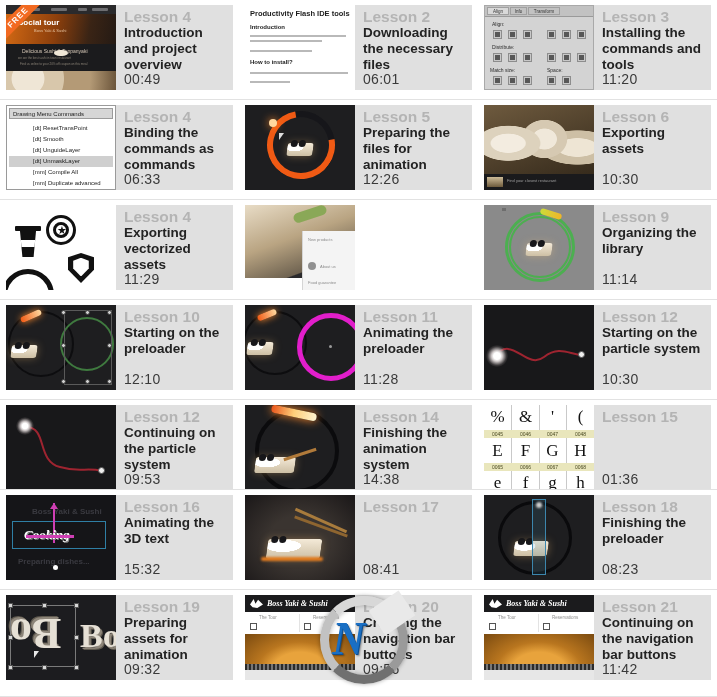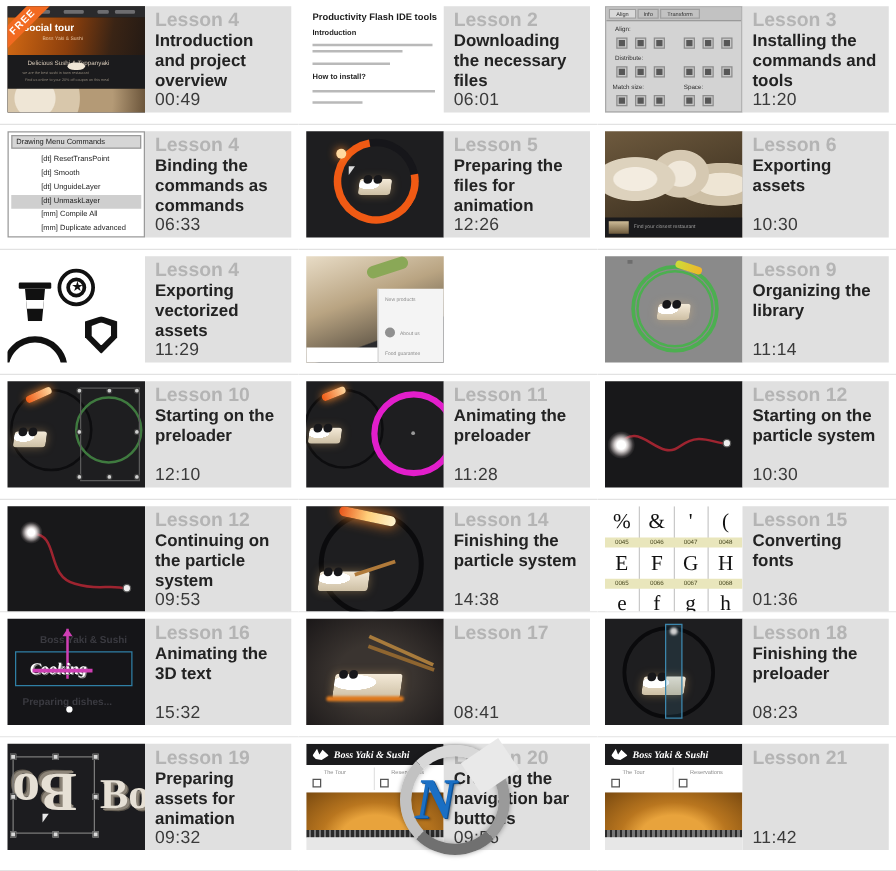--- a/index.html
+++ b/index.html
@@ -501,21 +501,21 @@
     <div class="thumb dark">
       <div class="ring" style="left:10px;top:4px;width:84px;height:84px;border:4px solid #0b0b0d;"></div>
       <div style="position:absolute;left:26px;top:4px;width:46px;height:8px;
            background:linear-gradient(90deg,#e8541a,#ffcf7a,#fff3cf);border-radius:5px;transform:rotate(12deg);
            box-shadow:0 0 10px #ff8a2a;"></div>
       <div class="sushi" style="left:10px;top:52px;width:40px;height:16px;"></div>
       <div style="position:absolute;left:38px;top:48px;width:34px;height:3px;background:#b07a3a;transform:rotate(-18deg);"></div>
     </div>
     <div class="meta">
       <div class="lesson-num">Lesson 14</div>
-      <div class="lesson-title">Finishing the particle system</div>
+      <div class="lesson-title">Finishing the animation system</div>
       <div class="duration">14:38</div>
     </div>
   </div>
 
   <div class="cell">
     <div class="thumb t15">
       <div class="v" style="left:27px"></div>
         <div class="v" style="left:55px"></div>
         <div class="v" style="left:82px"></div>
       <div class="g" style="left:0;top:2px">%</div>
@@ -536,21 +536,20 @@
       <div class="c" style="left:28px;top:59px">0066</div>
       <div class="c" style="left:55px;top:59px">0067</div>
       <div class="c" style="left:83px;top:59px">0068</div>
       <div class="g" style="left:0;top:68px">e</div>
       <div class="g" style="left:28px;top:68px">f</div>
       <div class="g" style="left:55px;top:68px">g</div>
       <div class="g" style="left:83px;top:68px">h</div>
     </div>
     <div class="meta">
       <div class="lesson-num">Lesson 15</div>
-      <div class="lesson-title">Converting fonts</div>
       <div class="duration">01:36</div>
     </div>
   </div>
 
   <div class="cell">
     <div class="thumb t16">
       <div class="t" style="left:26px;top:12px">Boss Yaki &amp; Sushi</div>
       <div class="box"></div>
       <div class="arrow"></div>
       <div class="cook">Cooking</div>
@@ -651,20 +650,21 @@
         <div class="sep" style="left:54px"></div>
         <div class="lab" style="left:68px">Reservations</div>
         <div class="ic" style="left:59px"></div>
       </div>
       <div class="band"></div>
       <div class="dots"></div>
       <div class="foot"></div>
     </div>
     <div class="meta">
       <div class="lesson-num">Lesson 21</div>
+      <div class="lesson-title">Continuing on the navigation bar buttons</div>
       <div class="duration">11:42</div>
     </div>
   </div>
 
   <div id="watermark">
     <div class="ringw"></div>
     <div class="gap"></div>
     <div class="mtext">N</div>
   </div>
 

